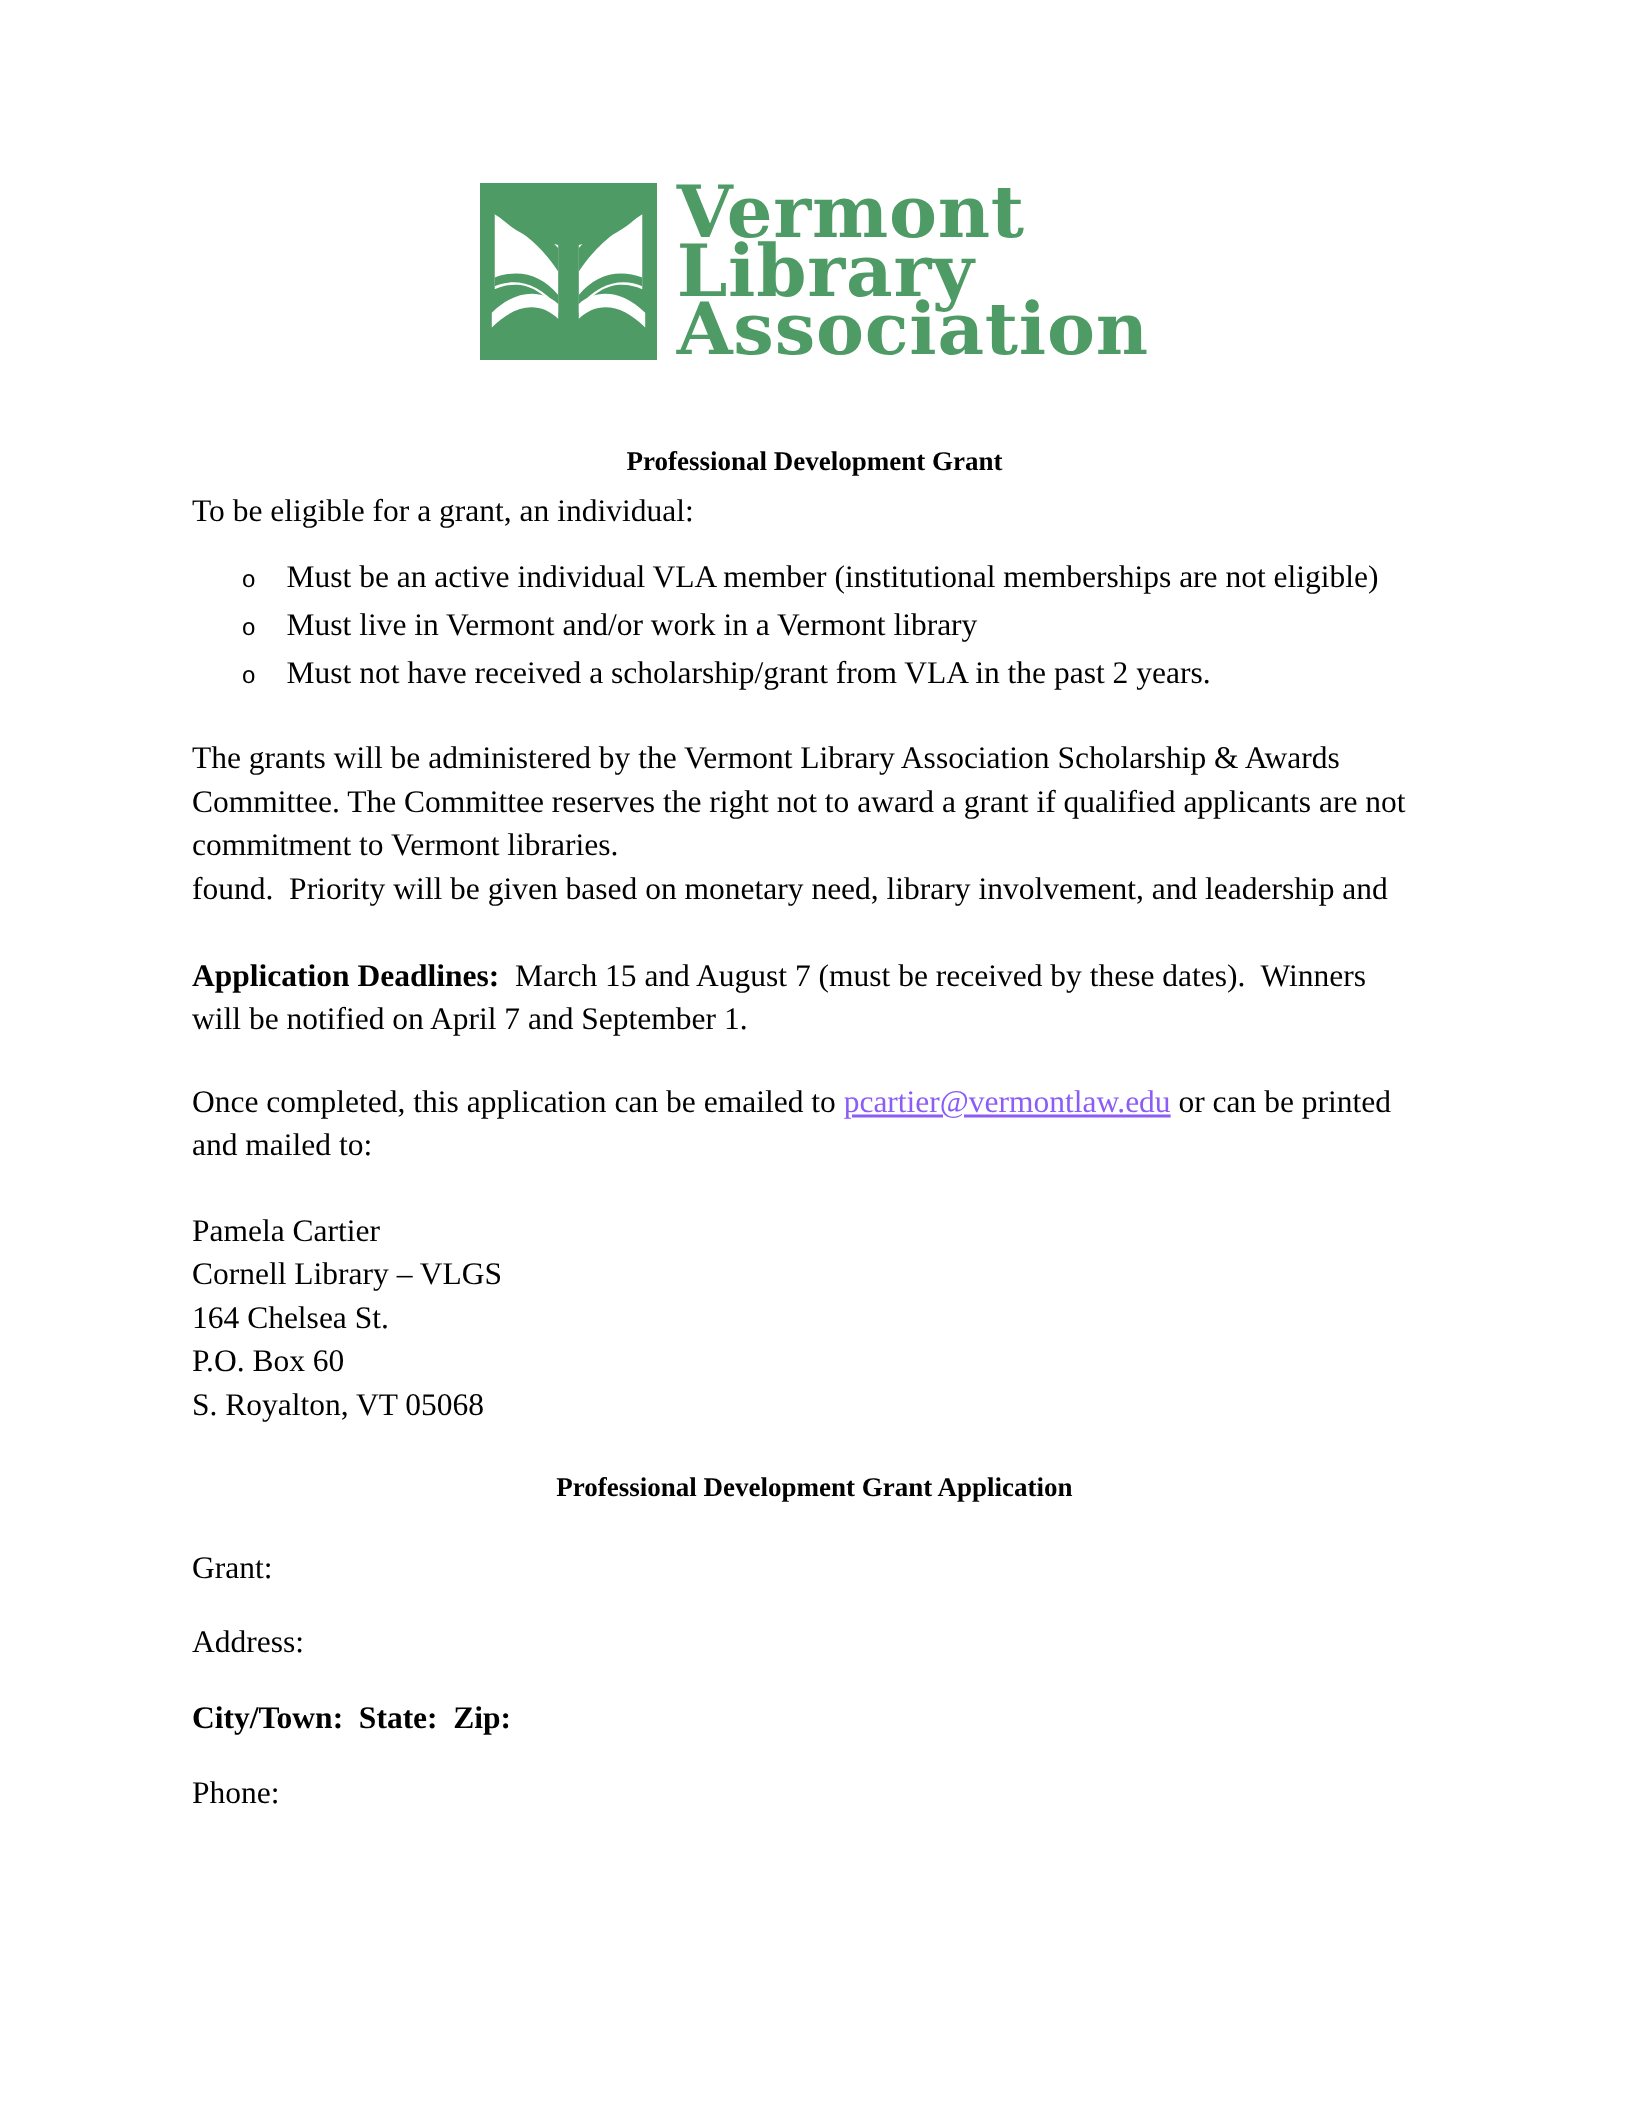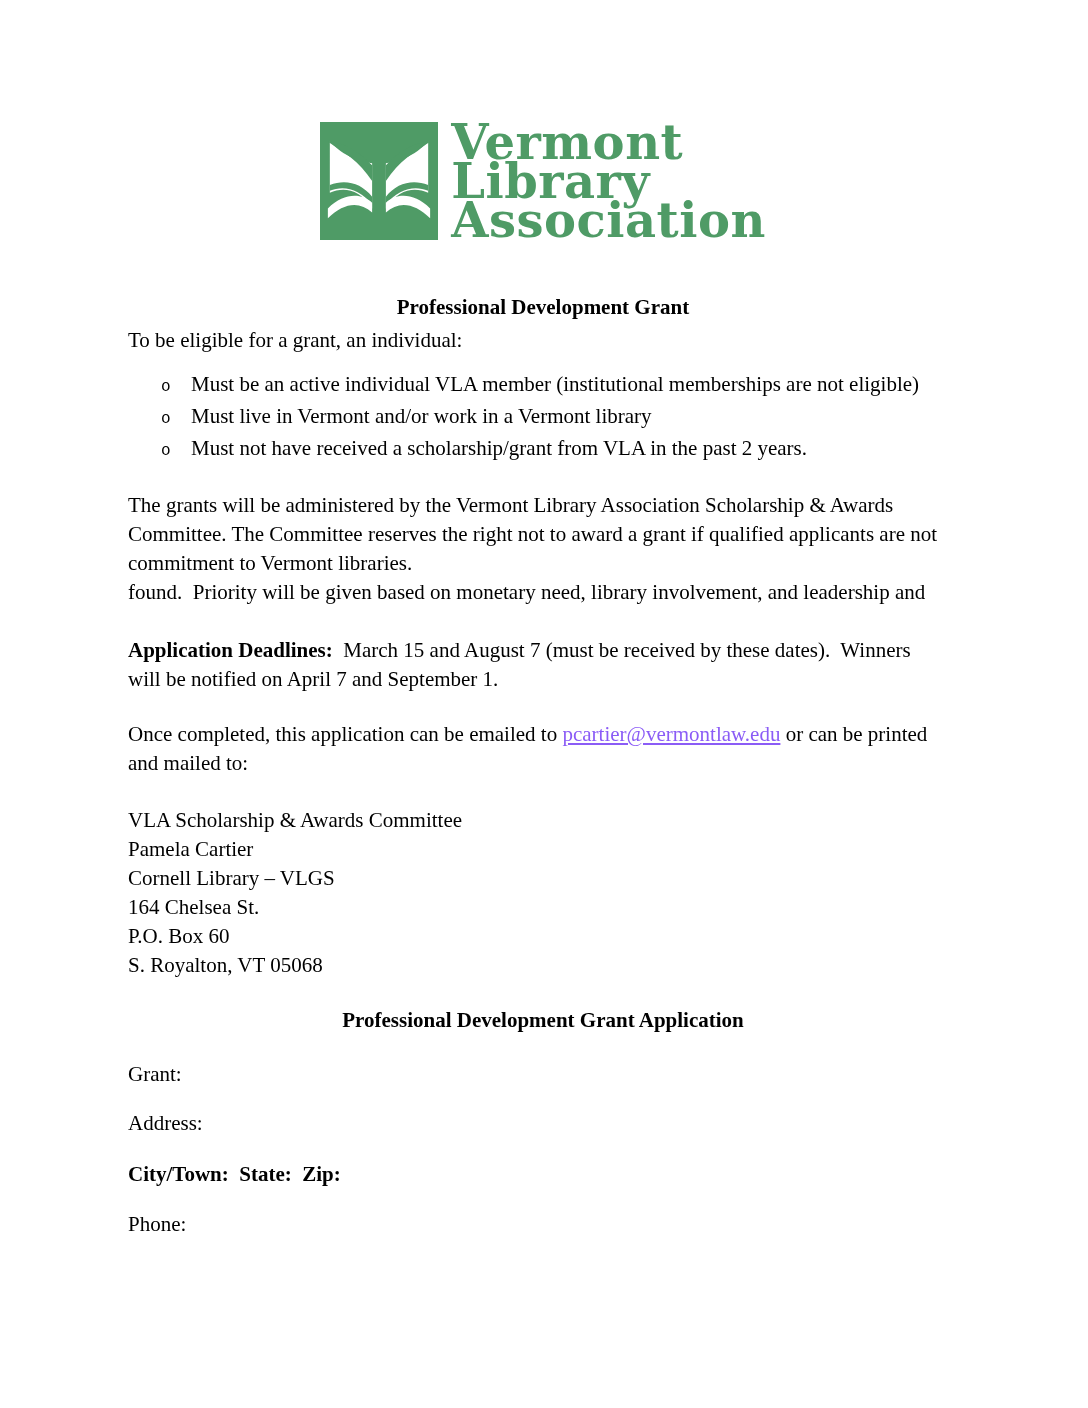--- a/index.html
+++ b/index.html
@@ -19,21 +19,21 @@
   .logo-mark { width: 118px; height: 118px; display: block; flex: 0 0 auto; }
   .logo-text {
     font-family: "DejaVu Serif", serif; font-weight: bold;
     font-size: 48px; line-height: 39px; color: #4f9b66;
     letter-spacing: 0.5px;
   }
 
   .line { white-space: pre; line-height: 29px; }
 
   .doc-title {
-    margin: 53px 0 0 0; font-size: 21px; font-weight: bold;
+    margin: 53px 0 0 0; font-size: 18px; font-weight: bold;
     text-align: center; line-height: 29px; white-space: pre;
   }
   .intro { margin-top: 4px; }
 
   .bullets { margin-top: 15px; }
   .bullet-row { display: flex; align-items: baseline; padding-left: 33px; }
   .marker {
     font-family: "Liberation Mono", monospace; font-size: 16px;
     width: 30px; flex: 0 0 auto; line-height: 29px;
   }
@@ -109,21 +109,20 @@
     <div class="line"><span class="bold">Application Deadlines:</span><span>  March 15 and August 7 (must be received by these dates).  Winners</span></div>
     <div class="line">will be notified on April 7 and September 1.</div>
   </div>
 
   <div class="para-email">
     <div class="line"><span>Once completed, this application can be emailed to </span><a class="email" href="#">pcartier@vermontlaw.edu</a><span> or can be printed</span></div>
     <div class="line">and mailed to:</div>
   </div>
 
   <div class="address">
-    <div class="line">VLA Scholarship &amp; Awards Committee</div>
     <div class="line">Pamela Cartier</div>
     <div class="line">Cornell Library – VLGS</div>
     <div class="line">164 Chelsea St.</div>
     <div class="line">P.O. Box 60</div>
     <div class="line">S. Royalton, VT 05068</div>
   </div>
 
   <div class="doc-title app-title">Professional Development Grant Application</div>
 
   <div class="line field-name">Grant:</div>

